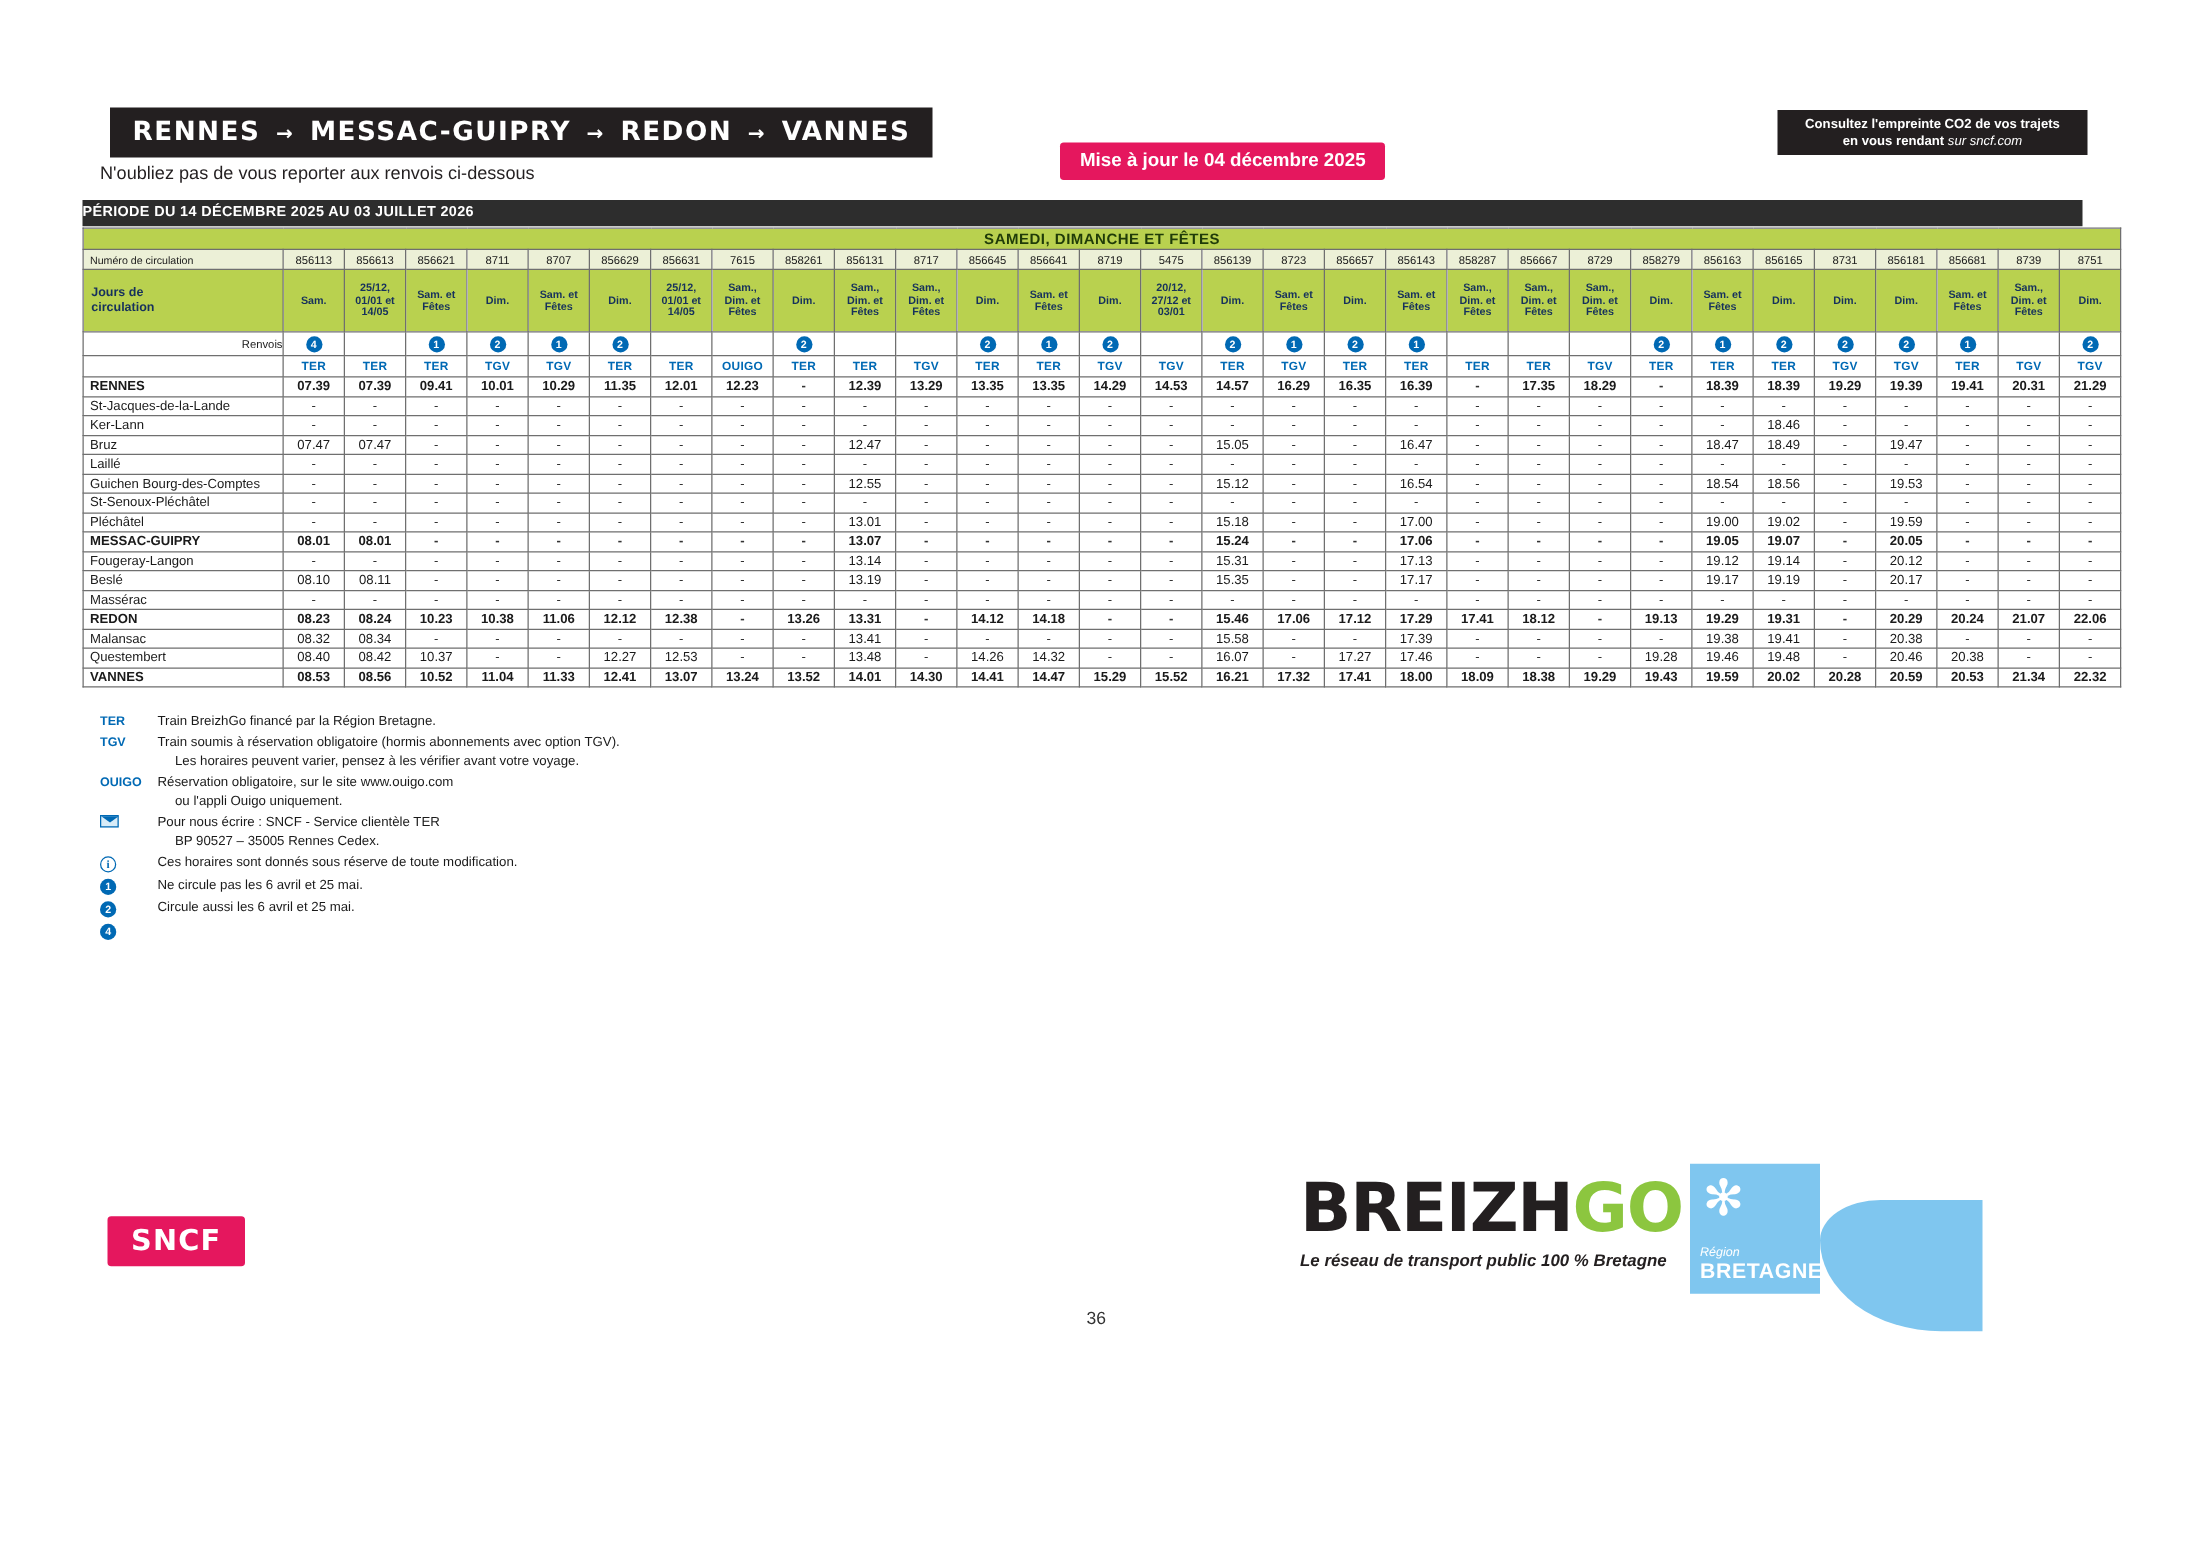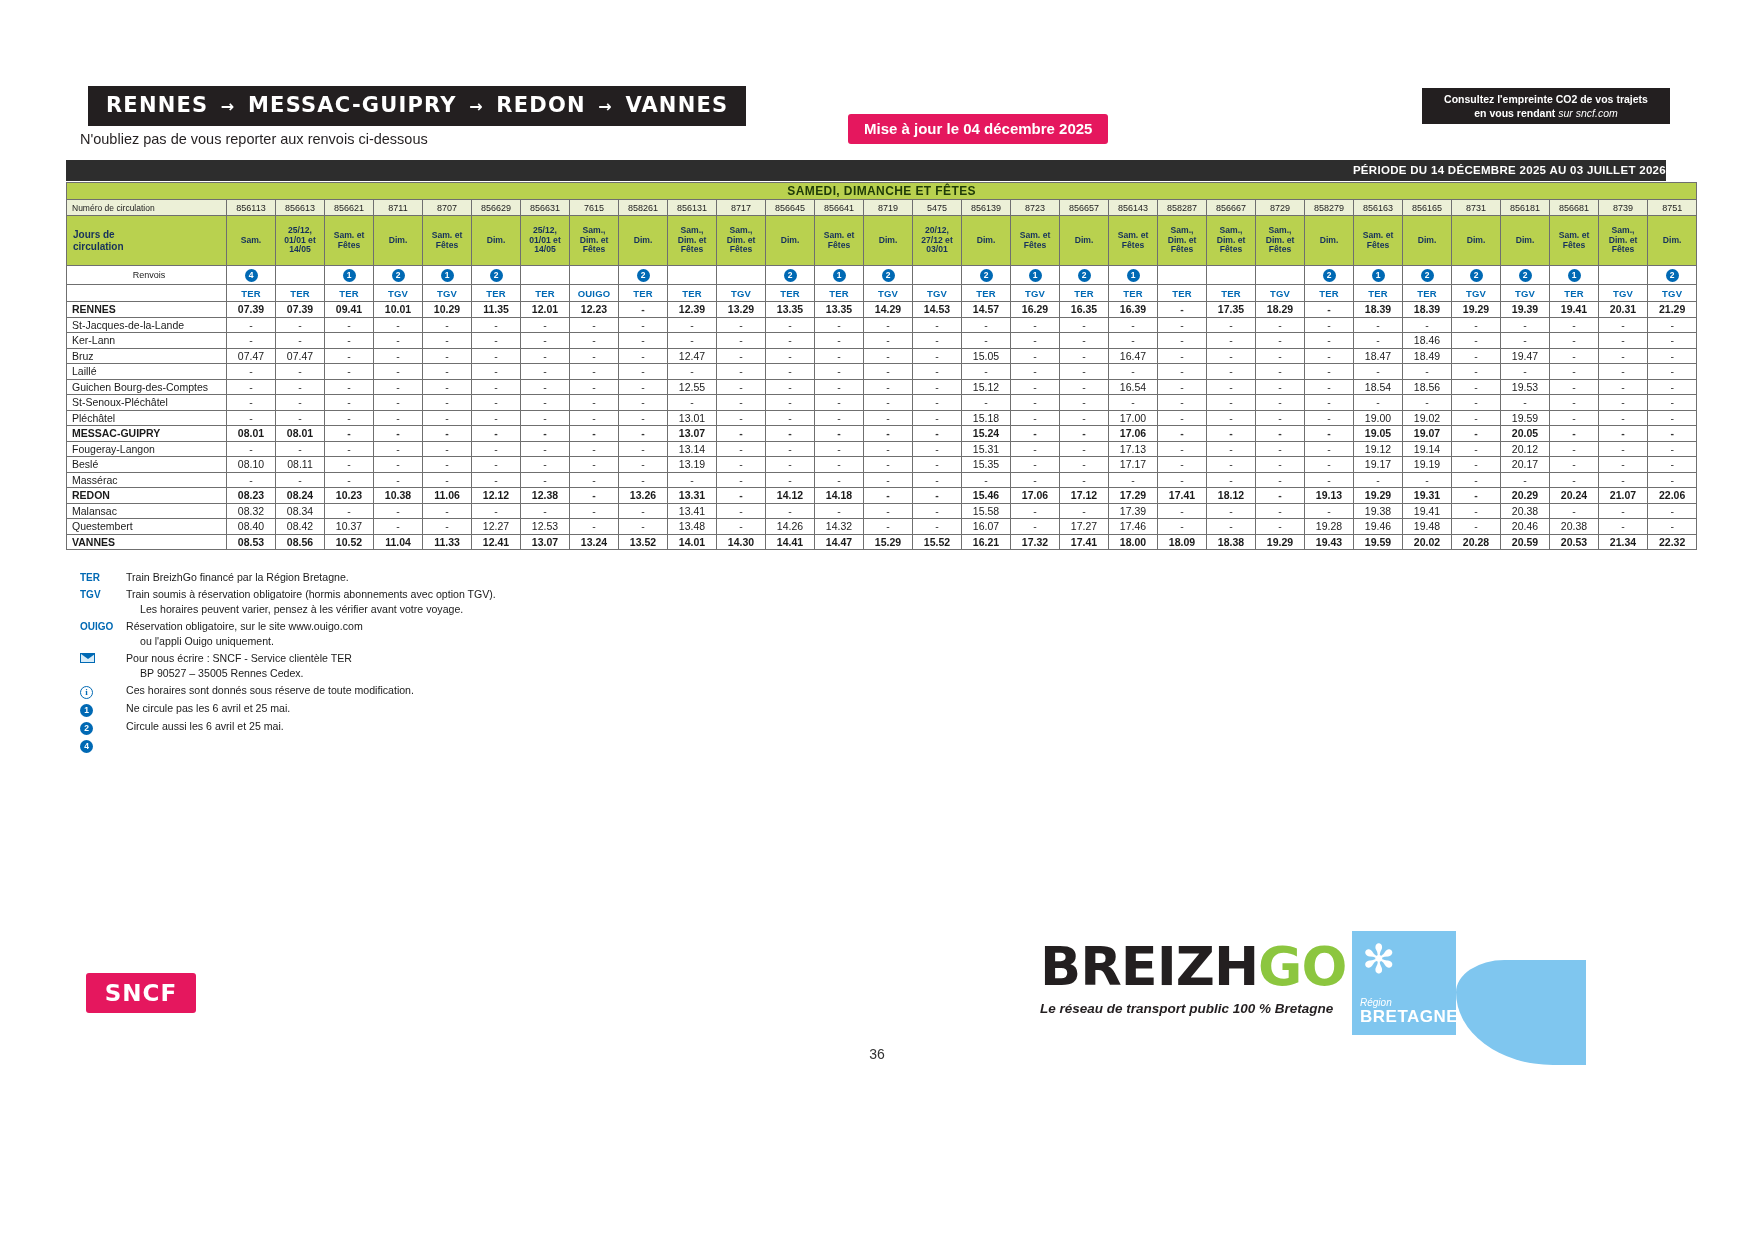--- a/index.html
+++ b/index.html
@@ -61,21 +61,21 @@
     width: 248px;
   }
   .co2-box .it { font-style: italic; font-weight: normal; }
 
   .period-bar {
     position: absolute;
     left: 66px; top: 160px;
     width: 1600px;
     background: #2d2d2d;
     color: #ffffff;
-    text-align: right;
+    text-align: left;
     font-size: 11.5px;
     font-weight: bold;
     padding: 4px 0 5px 0;
     letter-spacing: .3px;
   }
 
   
   .table-wrap {
     position: absolute;
     left: 66px; top: 182px;
@@ -138,21 +138,21 @@
     font-size: 10px;
     line-height: 1.2;
   }
   .row-jours td span { display: block; }
 
   .row-renvois td {
     background: #ffffff;
     height: 19px;
   }
   .row-renvois td.lbl {
-    text-align: center;
+    text-align: right;
     padding-left: 5px;
     font-size: 9px;
   }
   .bullet {
     display: inline-block;
     width: 13px; height: 13px;
     line-height: 13px;
     border-radius: 50%;
     background: #0069b4;
     color: #ffffff;

